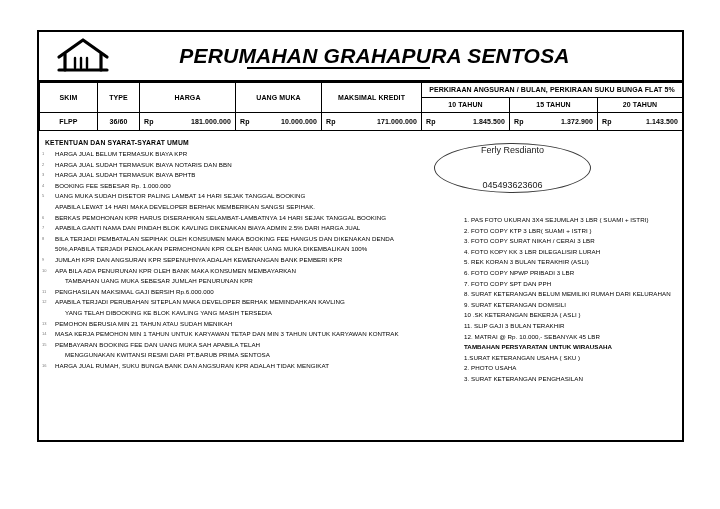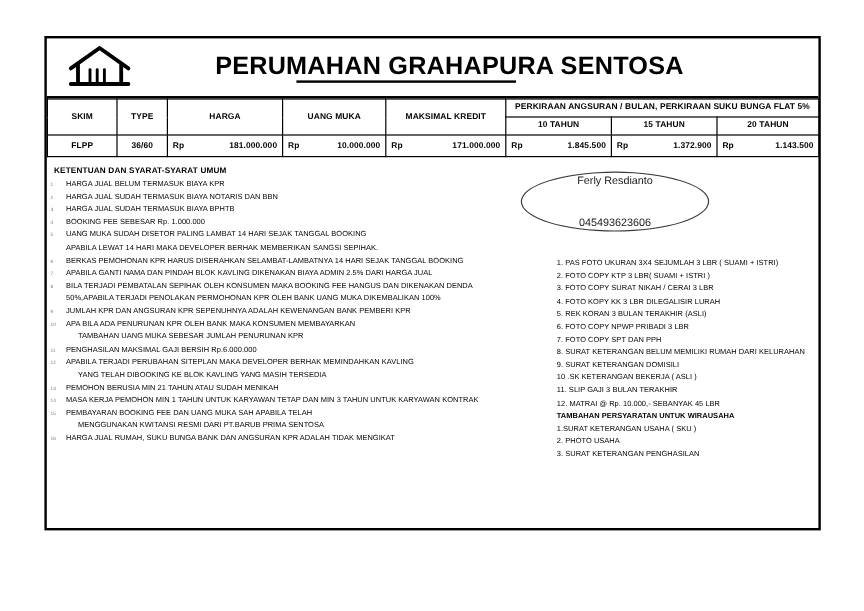--- a/index.html
+++ b/index.html
@@ -42,20 +42,21 @@
     display: flex;
     align-items: center;
     justify-content: center;
     flex: 0 0 88px;
   }
   #logo-cell svg { display: block; }
   #title-cell {
     flex: 1 1 auto;
     text-align: center;
     padding-right: 60px;
+    font-style: italic;
   }
   #doc-title {
     font-size: 21px;
     font-weight: bold;
     letter-spacing: 0.2px;
     white-space: nowrap;
     display: inline-block;
     position: relative;
   }
   

